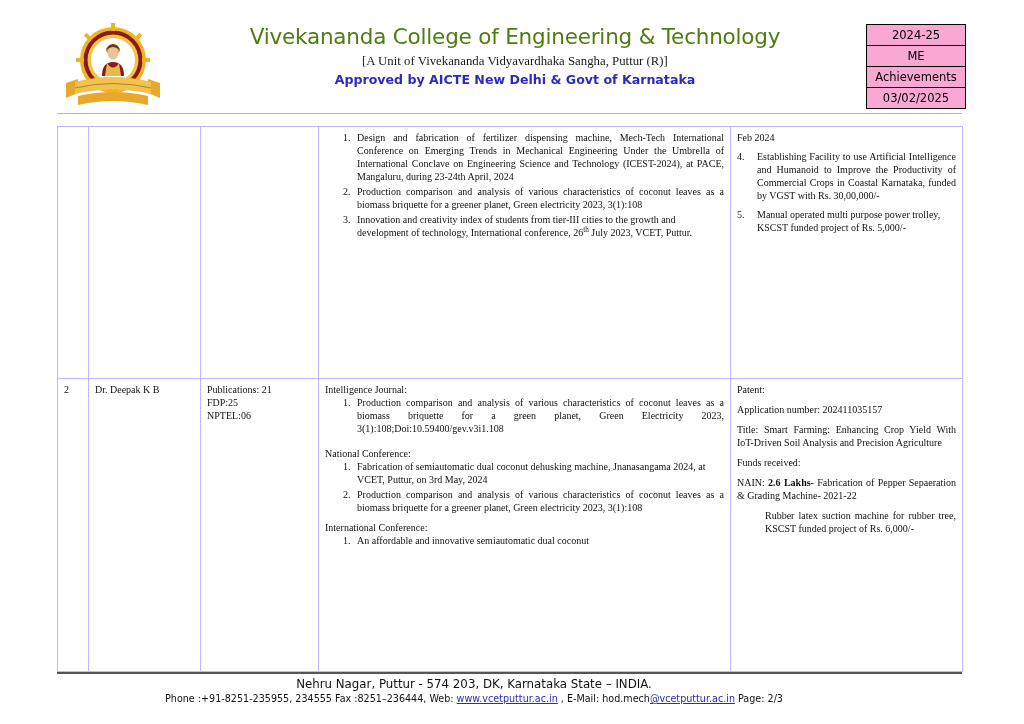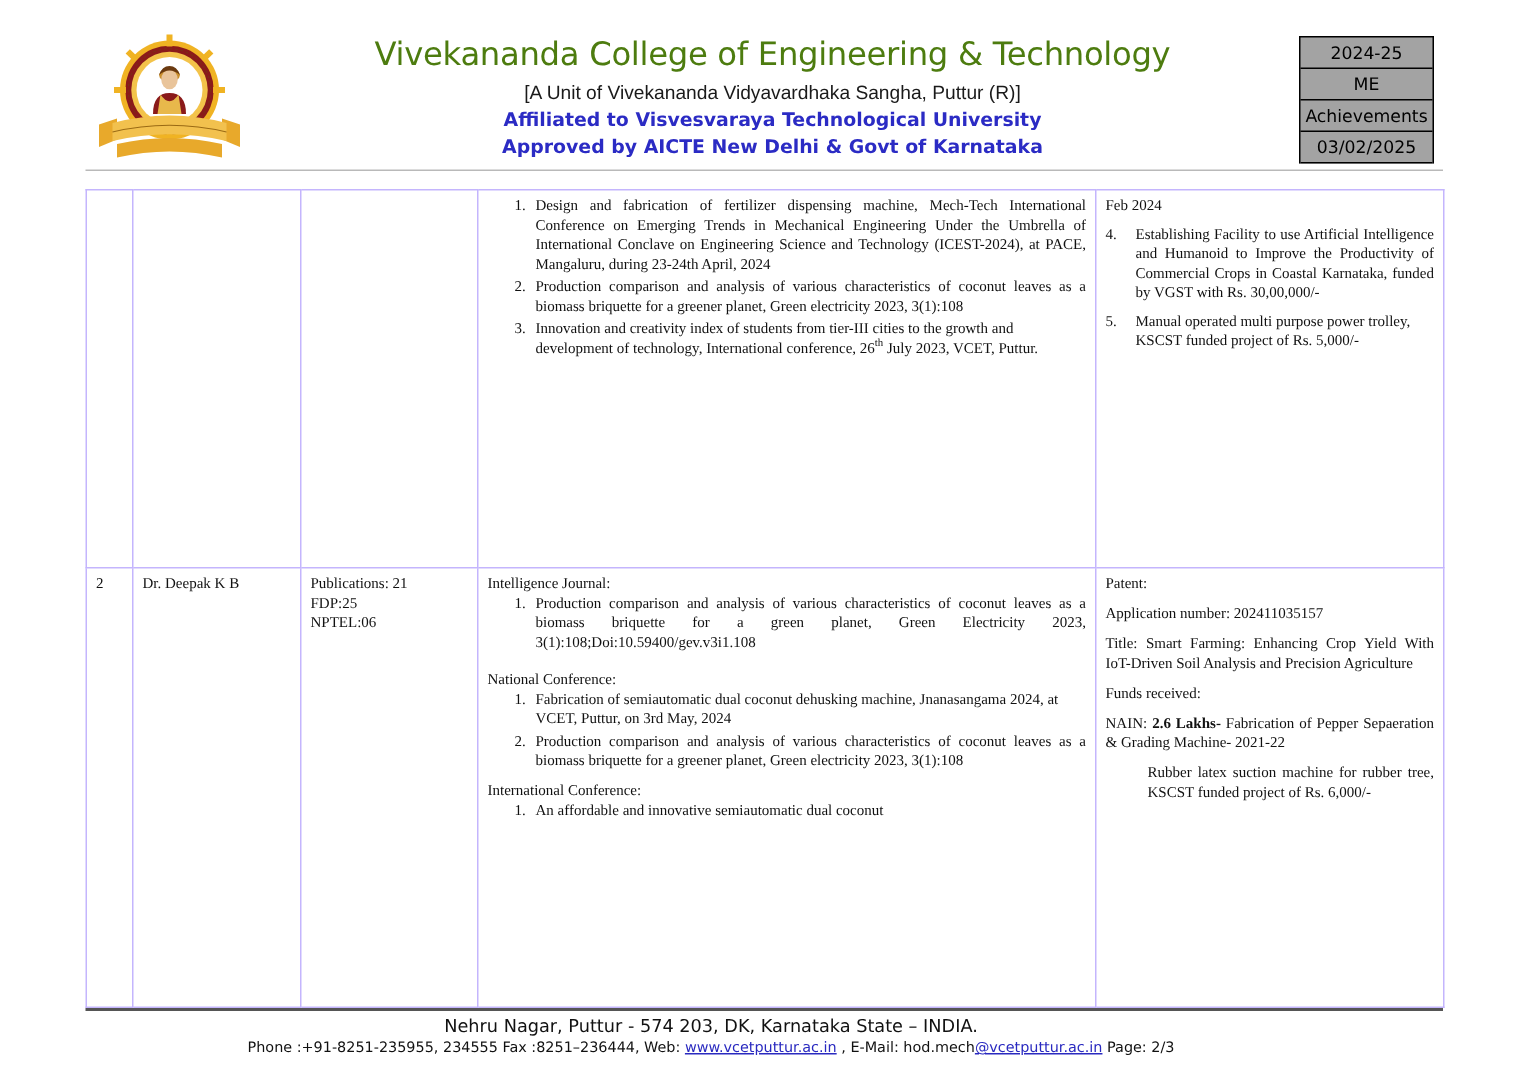--- a/index.html
+++ b/index.html
@@ -41,43 +41,43 @@
   .hdr-title {
     font-family: "DejaVu Sans", sans-serif;
     font-size: 21.5px;
     font-weight: 400;
     color: #4d7c0f;
     letter-spacing: -0.2px;
     line-height: 1.15;
     white-space: nowrap;
   }
   .hdr-sub1 {
-    font-family: Liberation Sans, sans-serif;
+    font-family: Liberation Serif, serif;
     font-size: 12.8px;
     color: #1a1a1a;
     margin-top: 4px;
     white-space: nowrap;
   }
   .hdr-sub2, .hdr-sub3 {
     font-family: "DejaVu Sans", sans-serif;
     font-size: 12.6px;
     color: #2b2bc4;
     font-weight: 600;
     margin-top: 3px;
     white-space: nowrap;
   }
 
   
   #hdr-box {
     position: absolute;
     left: 866px; top: 24px;
-    width: 90px;
+    width: 100px;
     border: 1px solid #000;
     border-bottom: none;
-    background: #a3a3a3;
+    background: #f9a8d4;
   }
   #hdr-box .row {
     border-bottom: 1px solid #000;
     text-align: center;
     font-family: "DejaVu Sans", sans-serif;
     font-size: 11.5px;
     color: #000;
     height: 21px;
     line-height: 21px;
     white-space: nowrap;
@@ -214,21 +214,20 @@
           <path d="M13 62 q38 -10 76 0 l0 12 q-38 -9 -76 0 z" fill="#f2c14e"></path>
           <path d="M13 68 q38 -9 76 0" fill="none" stroke="#9a6a14" stroke-width="0.7"></path>
           <path d="M16 76 q35 -8 70 0 l0 9 q-35 -8 -70 0 z" fill="#e8a92b"></path>
         </g>
       </svg>
     </div>
 
     <div id="header-center">
       <div class="hdr-title">Vivekananda College of Engineering &amp; Technology</div>
       <div class="hdr-sub1">[A Unit of  Vivekananda Vidyavardhaka Sangha, Puttur (R)]</div>
-      <div class="hdr-sub2">Affiliated to Visvesvaraya Technological University</div>
       <div class="hdr-sub3">Approved by AICTE New Delhi &amp; Govt of Karnataka</div>
     </div>
 
     <div id="hdr-box">
       <div class="row">2024-25</div>
       <div class="row">ME</div>
       <div class="row">Achievements</div>
       <div class="row">03/02/2025</div>
     </div>
 

